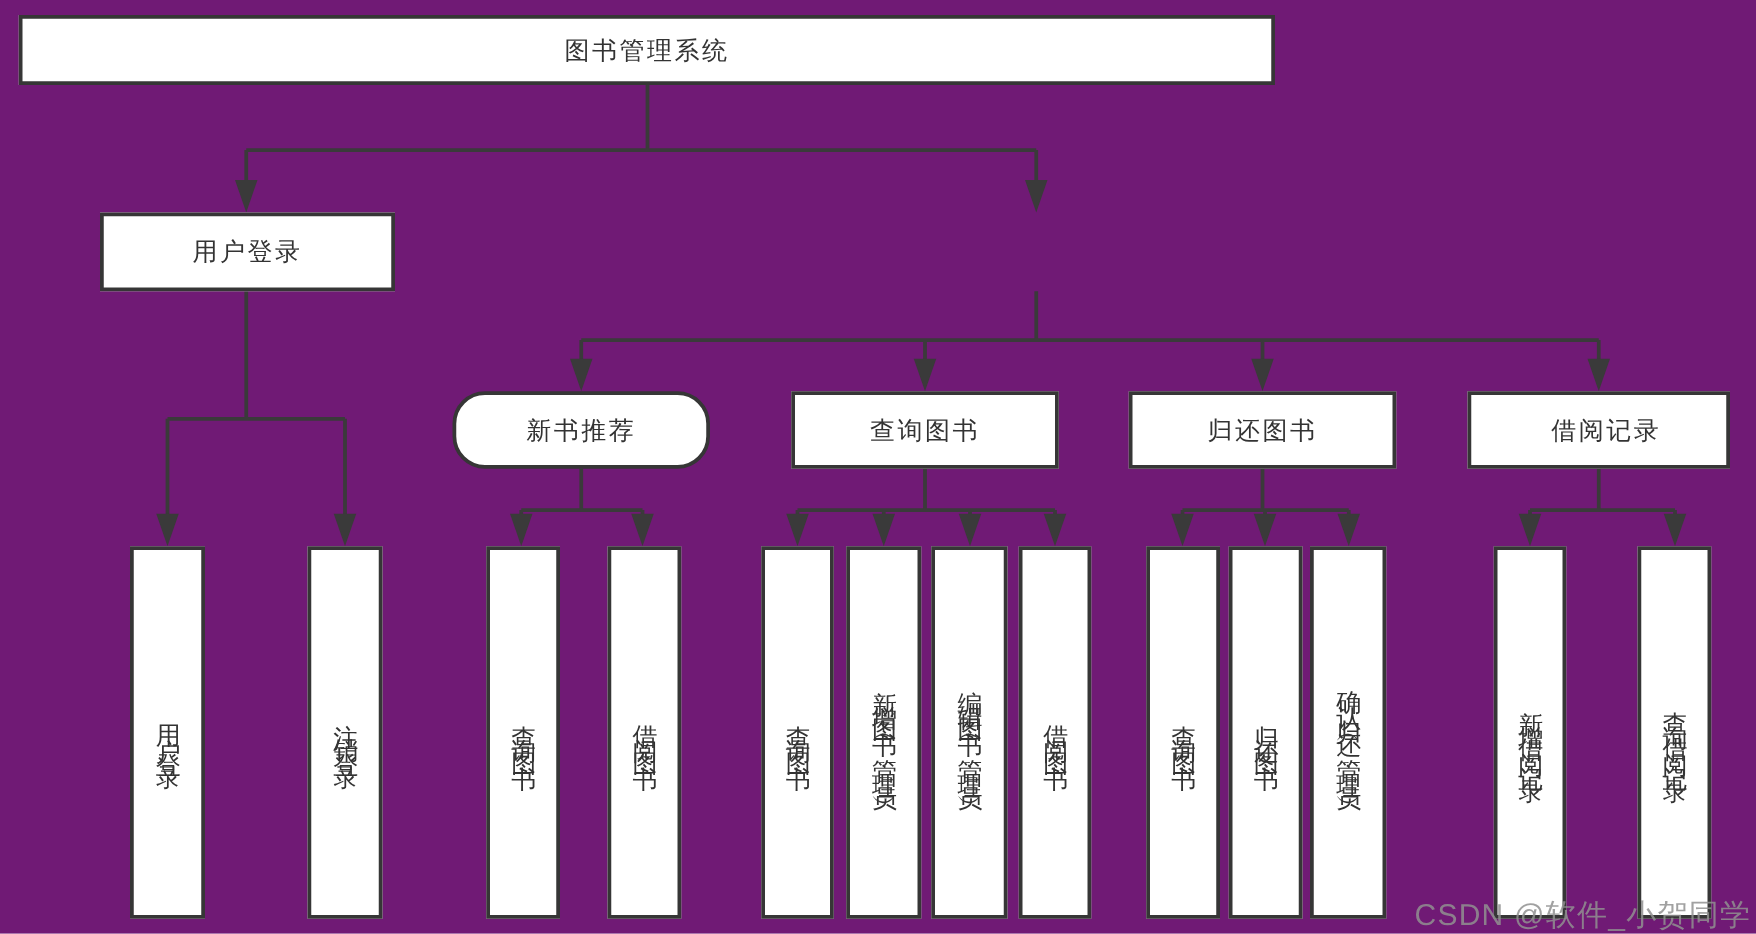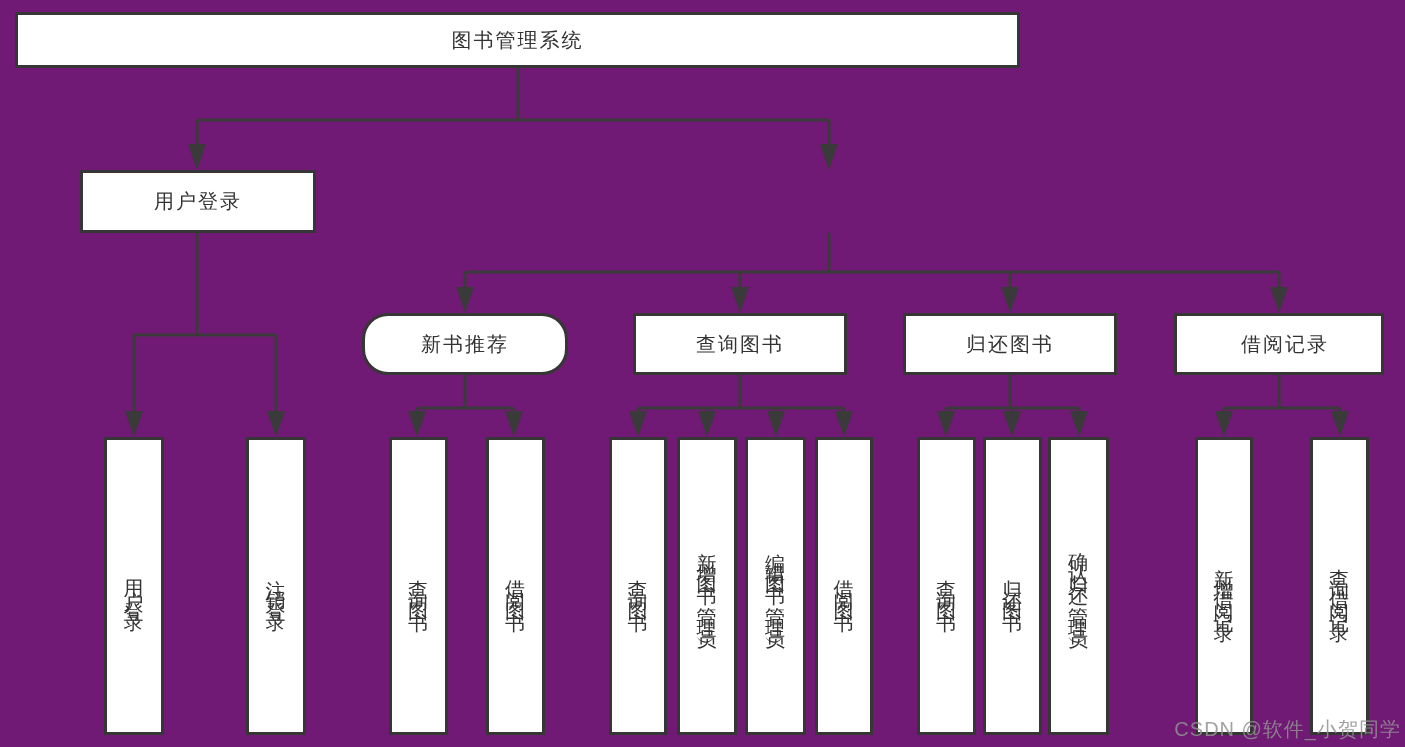--- a/index.html
+++ b/index.html
@@ -47,21 +47,21 @@
     line-height: 1.1;
     white-space: nowrap;
   }
   
   .lvl3 { top: 313px; height: 62px; }
   .leaf { top: 437px; height: 298px; }
   .watermark {
     position: absolute;
     top: 716px;
     right: 4px;
-    font-size: 20px;
+    font-size: 24px;
     color: rgba(145,145,145,0.85);
     letter-spacing: 1px;
     z-index: 3;
     white-space: nowrap;
   }
 </style>
 </head>
 <body>
 
 <div class="stage">

